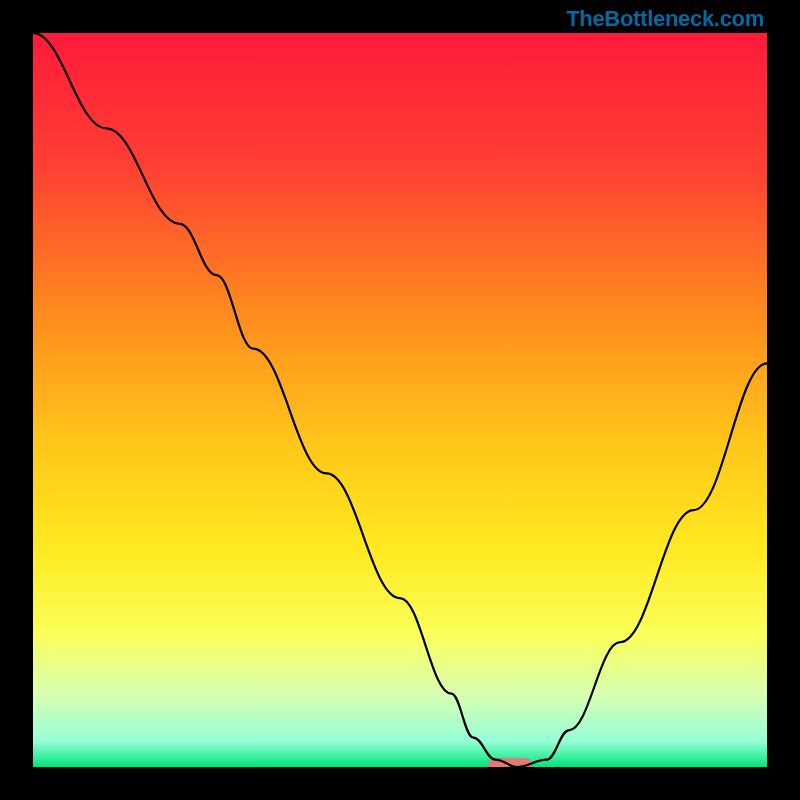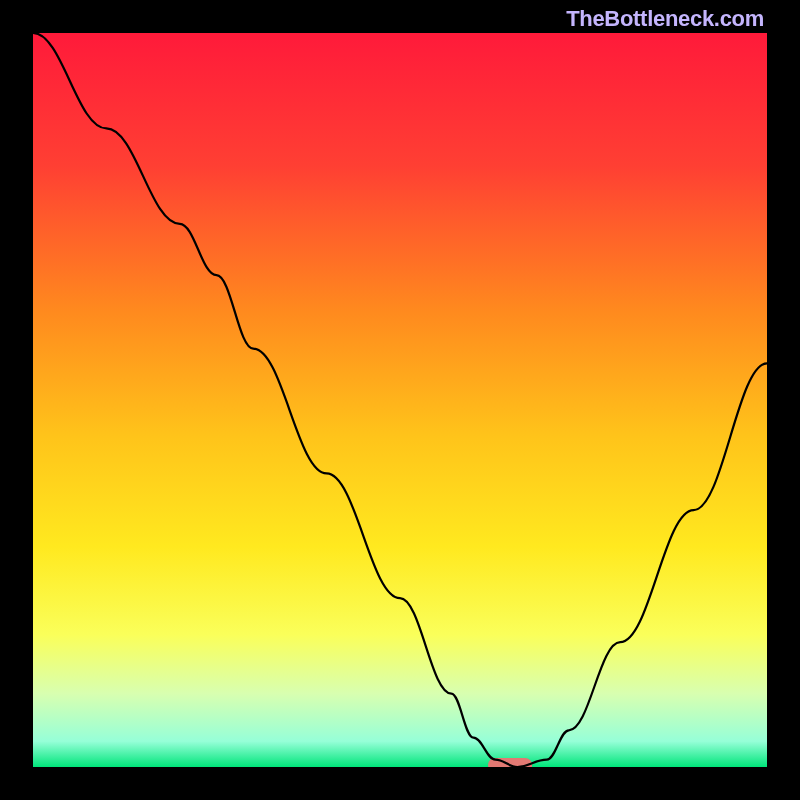--- a/index.html
+++ b/index.html
@@ -29,21 +29,21 @@
   .plot svg {
     display: block;
   }
   .watermark {
     position: absolute;
     top: 6px;
     right: 36px;
     font-family: Arial, Helvetica, sans-serif;
     font-size: 22px;
     font-weight: 600;
-    color: #c4b5fd;
+    color: #0369a1;
     letter-spacing: -0.3px;
   }
 </style>
 </head>
 <body>
 
 <div class="frame"></div>
 
 <div class="plot">
   <svg id="chart-svg" width="734" height="734" viewBox="0 0 734 734">

